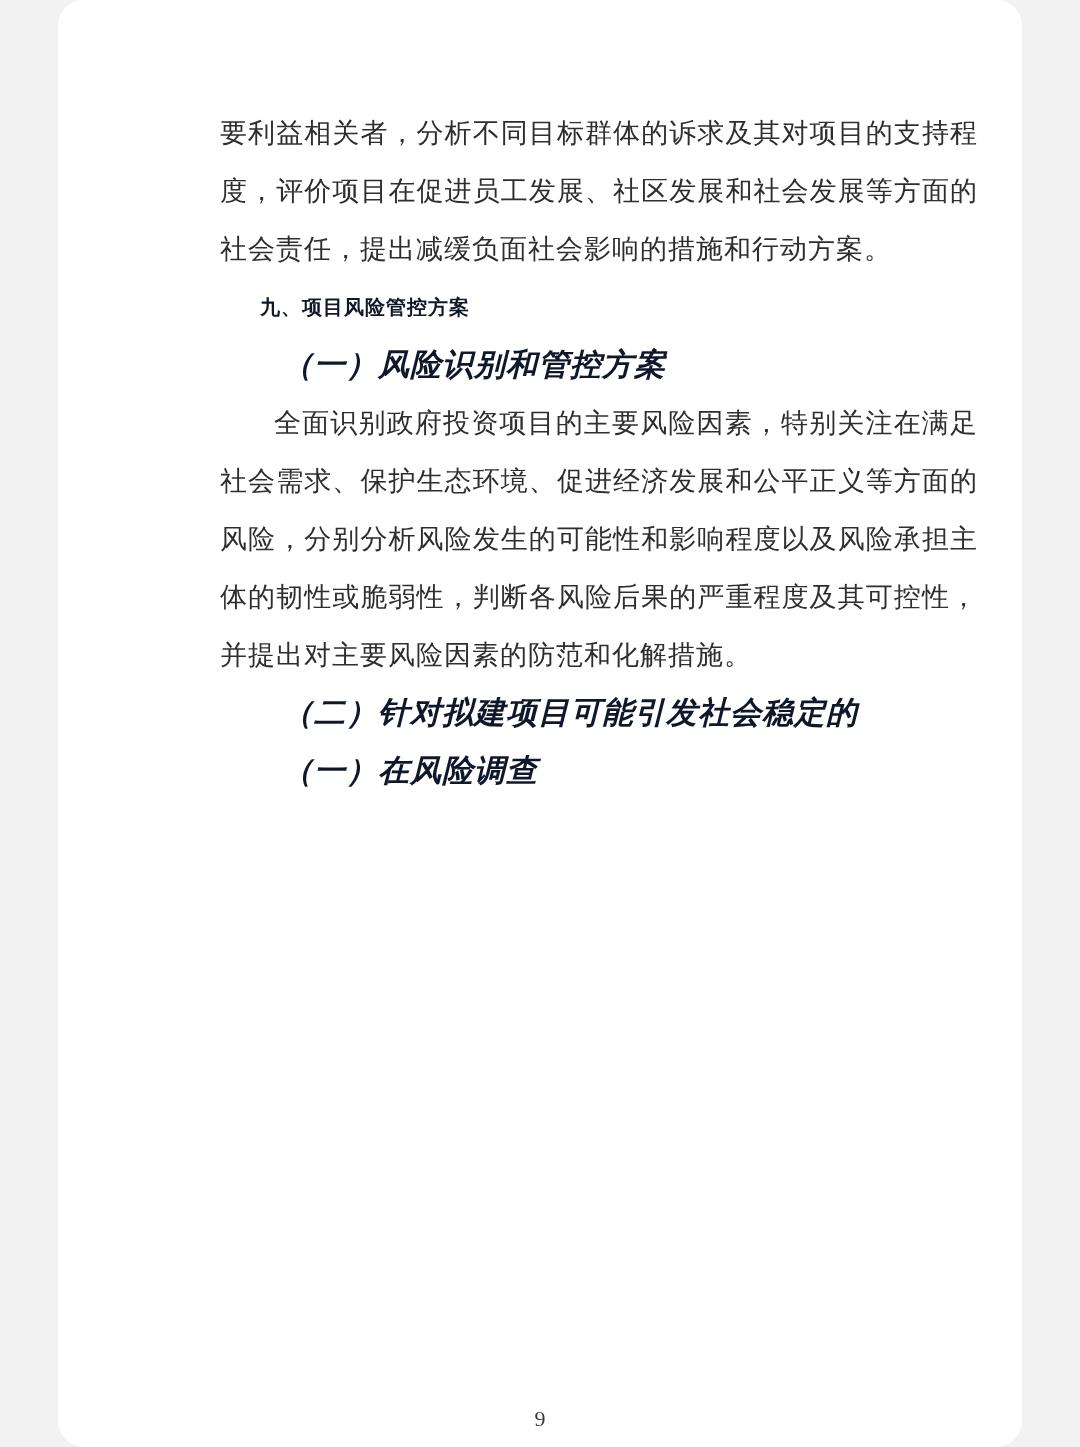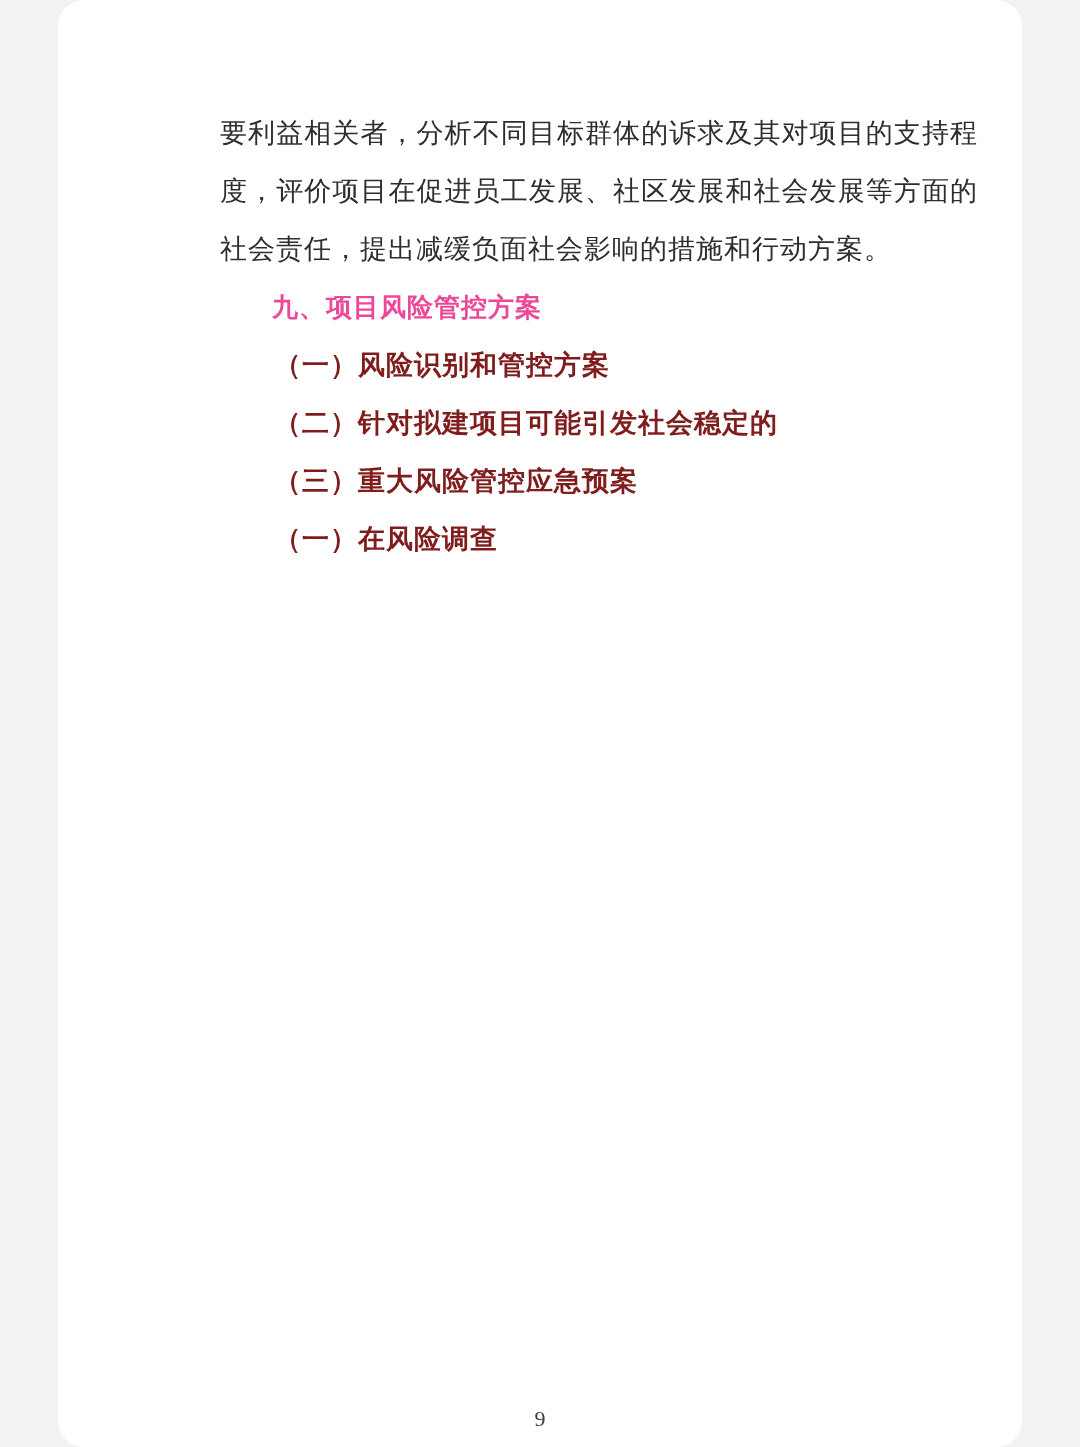--- a/index.html
+++ b/index.html
@@ -29,51 +29,52 @@
     text-justify: inter-character;
     font-weight: 400;
     color: #2e2e2e;
   }
   .para.indent { text-indent: 2em; }
   .para.continues { text-align-last: justify; }
   .h1 {
     margin: 0;
     font-family: "Liberation Sans", "DejaVu Sans", sans-serif;
     font-weight: 700;
-    font-size: 26px;
+    font-size: 20px;
     line-height: 58px;
     letter-spacing: 1px;
     text-indent: 2em;
-    color: #ec4899;
+    color: #0f172a;
   }
   .h2 {
     margin: 0;
     font-weight: 700;
-    font-size: 27px;
+    font-size: 31px;
     line-height: 58px;
     letter-spacing: 1px;
     text-indent: 2em;
-    color: #7f1d1d;
+    color: #0f172a;
+    font-style: italic;
   }
   .page-number {
     position: absolute;
     bottom: 15px;
     left: 0;
     width: 100%;
     text-align: center;
     font-size: 22px;
     color: #3a3a3a;
   }
 </style>
 </head>
 <body>
 
 <div class="page">
   <div class="doc-body">
       <p class="para">要利益相关者，分析不同目标群体的诉求及其对项目的支持程度，评价项目在促进员工发展、社区发展和社会发展等方面的社会责任，提出减缓负面社会影响的措施和行动方案。</p>
       <h2 class="h1">九、项目风险管控方案</h2>
       <h3 class="h2">（一）风险识别和管控方案</h3>
+      <p class="para indent">全面识别政府投资项目的主要风险因素，特别关注在满足社会需求、保护生态环境、促进经济发展和公平正义等方面的风险，分别分析风险发生的可能性和影响程度以及风险承担主体的韧性或脆弱性，判断各风险后果的严重程度及其可控性，并提出对主要风险因素的防范和化解措施。</p>
       <h3 class="h2">（二）针对拟建项目可能引发社会稳定的</h3>
-      <h3 class="h2">（三）重大风险管控应急预案</h3>
       <h3 class="h2">（一）在风险调查</h3>
     </div>
   <div class="page-number">9</div>
 </div>
 
 </body></html>

